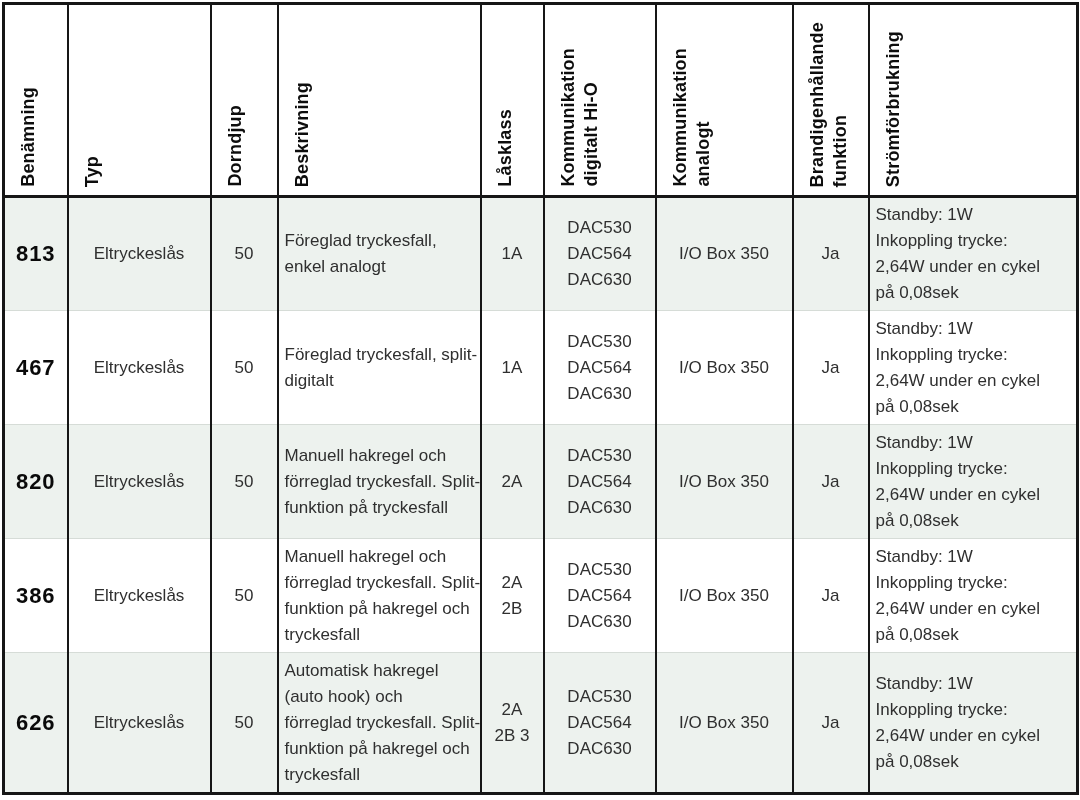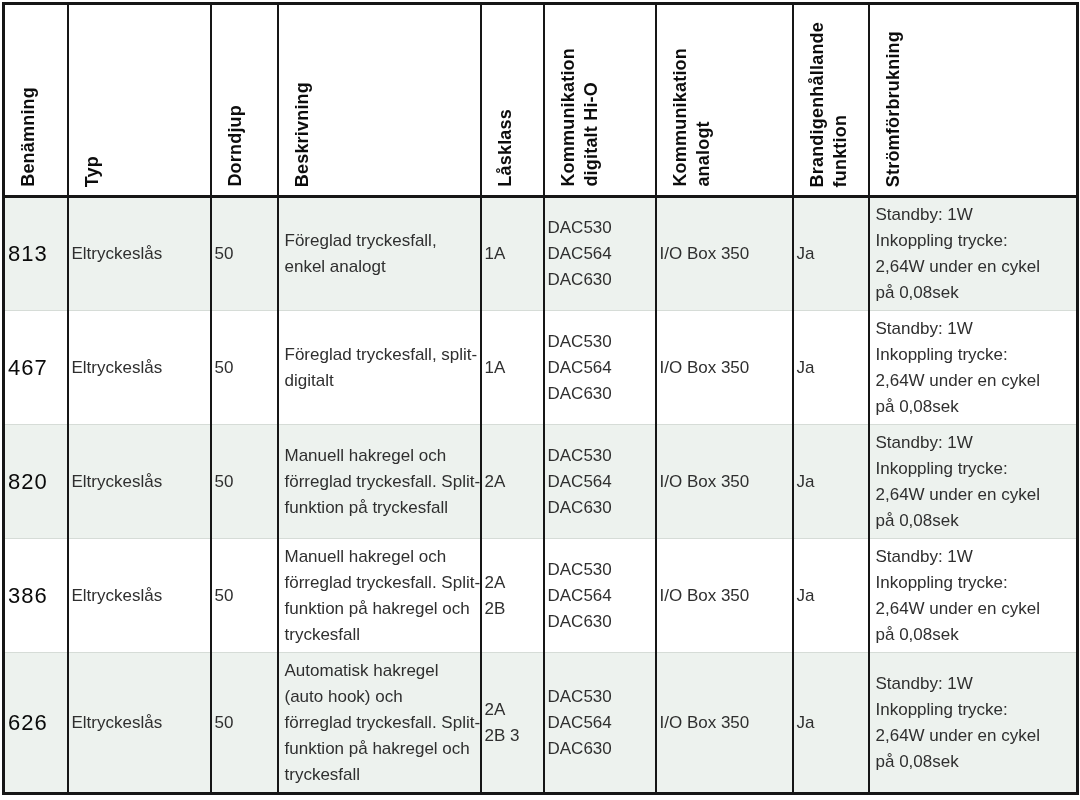--- a/index.html
+++ b/index.html
@@ -55,24 +55,24 @@
   tbody tr.tint td { background: #edf2ee; }
   td {
     border-top: 1px solid #d6dcd7;
     vertical-align: middle;
     font-size: 17px;
     line-height: 26px;
     color: #2f2f2f;
     white-space: pre;
     padding: 2px 3px;
   }
-  td.c { text-align: left; margin-top: 16px; }
+  td.c { text-align: center; margin-top: 16px; }
   td.l { text-align: left; padding-left: 6px; padding-right: 0; }
   td.id {
-    font-weight: normal;
+    font-weight: bold;
     font-size: 22px;
     color: #0a0a0a;
     letter-spacing: 1px;
   }
 </style>
 </head>
 <body>
 
 <div class="page">
   <table class="spec">

